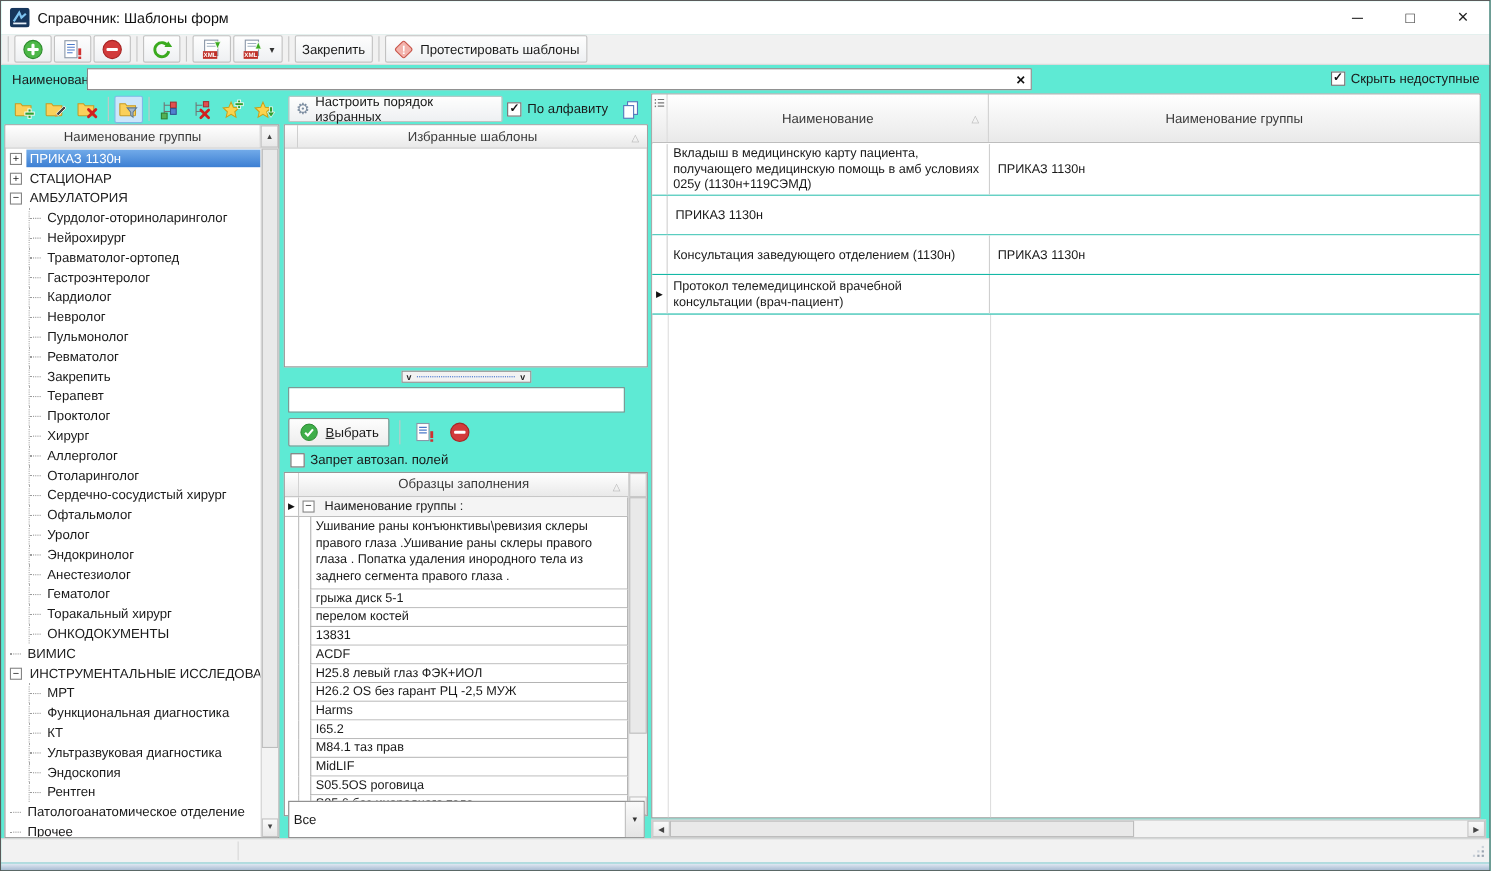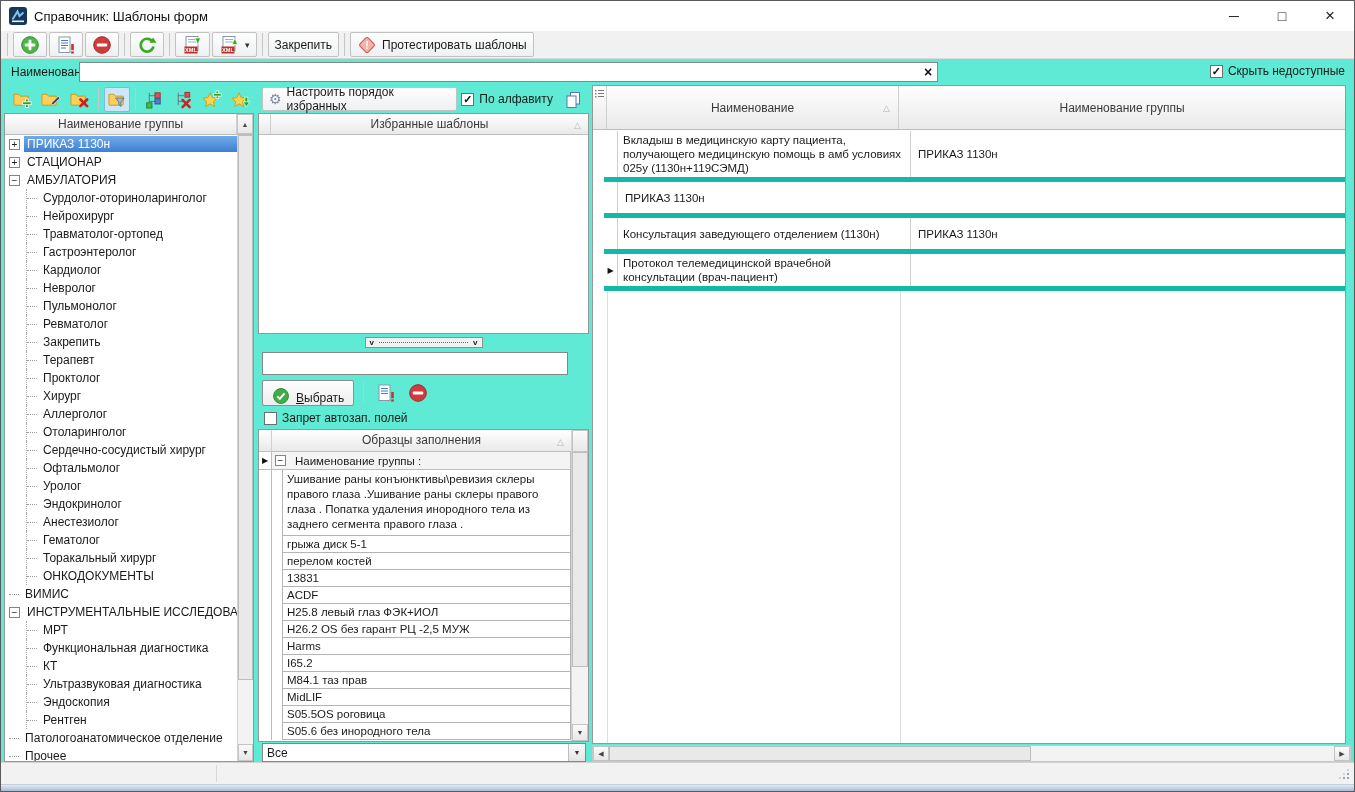--- a/index.html
+++ b/index.html
@@ -67,21 +67,21 @@
   .fav-title{flex:1;text-align:center;line-height:20px;font-size:12px;}
   .fav-header .sort-tri{position:absolute;right:7px;top:6px;}
   .fav-empty{position:absolute;top:21px;left:0;right:0;bottom:0;display:flex;align-items:center;justify-content:center;color:#a3a3a3;font-size:12px;}
   .mid-splitter{position:absolute;top:249px;left:0;right:0;height:17px;display:flex;align-items:center;justify-content:center;}
   .split-ctl{width:118px;height:11px;border:1px solid #8f8f8f;background:#f2f2f2;display:flex;align-items:center;padding:0 4px;}
   .split-ctl .chev{font-size:8px;line-height:8px;font-weight:bold;color:#222;}
   .split-ctl .dots{flex:1;border-top:1px dotted #3a6ccc;margin:0 5px;}
   .mid-input{position:absolute;top:267px;left:4px;width:306px;height:23px;border:1px solid #868686;background:#fff;}
   .mid-input input{width:100%;height:100%;border:none;outline:none;font:12px "Liberation Sans",sans-serif;padding:0 4px;}
   .mid-actions{position:absolute;top:294px;left:4px;right:0;height:28px;display:flex;align-items:center;gap:6px;}
-  .choose-btn{height:26px;display:flex;align-items:flex-end;gap:6px;border:1px solid #8f8f8f;border-radius:2px;background:linear-gradient(#fdfdfd,#ededed);padding:0 9px;font-size:12px;}
+  .choose-btn{height:26px;display:flex;align-items:center;gap:6px;border:1px solid #8f8f8f;border-radius:2px;background:linear-gradient(#fdfdfd,#ededed);padding:0 9px;font-size:12px;}
   .choose-lbl::first-letter{text-decoration:underline;}
   .mid-chk{position:absolute;top:326px;left:6px;}
   .samples-grid{position:absolute;top:344px;left:0;right:0;bottom:20px;border:1px solid #979797;background:#fff;}
   .smp-header{height:22px;display:flex;border-bottom:1px solid #bdbdbd;position:relative;}
   .smp-marker-h{width:13px;border-right:1px solid #cfcfcf;}
   .smp-title{flex:1;text-align:center;line-height:21px;font-size:12px;}
   .smp-header .sort-tri{position:absolute;right:24px;top:7px;}
   .smp-body{position:absolute;top:22px;left:0;right:17px;bottom:0;overflow:hidden;}
   .s-grouprow{display:flex;height:18px;border-bottom:1px solid #bdbdbd;}
   .s-gmarker{width:13px;border-right:1px solid #bdbdbd;display:flex;align-items:center;justify-content:center;font-size:8px;color:#111;}
@@ -89,36 +89,36 @@
   .s-row{display:flex;height:17px;}
   .s-row.multi{height:66px;}
   .s-marker{width:13px;border-right:1px solid #bdbdbd;flex:0 0 auto;}
   .s-indent{width:10px;flex:0 0 auto;}
   .s-cell{flex:1;border:1px solid #b4b4b4;border-top:none;background:#fff;font-size:11.5px;padding:1px 4px;white-space:nowrap;overflow:hidden;display:flex;align-items:center;}
   .s-row.multi .s-cell{white-space:normal;line-height:15px;align-items:flex-start;padding-top:2px;}
   .smp-scroll{position:absolute;top:0;right:0;width:17px;bottom:0;background:#f3f3f3;border-left:1px solid #d2d2d2;}
   .smp-scroll .sb-up{position:absolute;top:0;left:0;right:0;height:22px;display:flex;align-items:center;justify-content:center;font-size:7px;color:#444;background:linear-gradient(#fafafa,#e8e8e8);border:1px solid #c4c4c4;}
   .smp-scroll .thumb{position:absolute;top:22px;left:0;right:0;height:215px;background:#e9e9e9;border:1px solid #bdbdbd;}
   .smp-scroll .sb-down{position:absolute;bottom:0;left:0;right:0;height:17px;display:flex;align-items:center;justify-content:center;font-size:7px;color:#444;background:linear-gradient(#fafafa,#e8e8e8);border:1px solid #c4c4c4;}
-  .mid-combo{position:absolute;bottom:0;left:4px;right:3px;height:19px;border:1px solid #868686;background:#fff;display:flex;align-items:center;margin-top:47px;}
+  .mid-combo{position:absolute;bottom:0;left:4px;right:3px;height:34px;border:1px solid #868686;background:#fff;display:flex;align-items:center;margin-top:47px;}
   .mid-combo .val{flex:1;padding:0 4px;font-size:12px;}
   .combo-btn{width:17px;height:100%;display:flex;align-items:center;justify-content:center;font-size:7px;color:#333;background:linear-gradient(#fafafa,#e4e4e4);border-left:1px solid #bdbdbd;}
 
   
   .panel-right{position:absolute;left:591px;right:3px;top:84px;bottom:29px;}
   .rt-grid{position:absolute;top:0;left:0;right:5px;bottom:18px;border:1px solid #979797;background:#fff;}
   .rt-header{height:44px;display:flex;border-bottom:1px solid #bdbdbd;}
   .rt-corner{width:14px;border-right:1px solid #cfcfcf;display:flex;align-items:flex-start;justify-content:center;padding-top:3px;}
   .rt-col-name{width:292px;border-right:1px solid #cfcfcf;display:flex;align-items:center;justify-content:center;font-size:12px;position:relative;}
   .rt-col-name .sort-tri{position:absolute;right:8px;top:17px;}
   .rt-col-group{flex:1;display:flex;align-items:center;justify-content:center;font-size:12px;}
   .rt-body{position:absolute;top:45px;left:0;right:0;bottom:0;}
   .rt-vline1{position:absolute;top:0;bottom:0;left:14px;width:1px;background:#dedede;}
   .rt-vline2{position:absolute;top:0;bottom:0;left:307px;width:1px;background:#dedede;}
-  .t-row{display:flex;border-bottom:5px solid #14b8a6;min-height:36px;position:relative;background:#fff;margin-left:11px;}
+  .t-row{display:flex;border-bottom:1px solid #14b8a6;min-height:36px;position:relative;background:#fff;}
   .t-row.tall{min-height:46px;}
   .t-marker{width:14px;flex:0 0 auto;border-right:1px solid #cfcfcf;display:flex;align-items:center;justify-content:center;font-size:8px;color:#111;}
   .t-name{width:293px;flex:0 0 auto;border-right:1px solid #cfcfcf;padding:2px 5px;font-size:11.5px;line-height:14px;display:flex;align-items:center;}
   .t-group{flex:1;padding:2px 7px;font-size:11.5px;display:flex;align-items:center;}
   .rt-hscroll{position:absolute;left:0;right:0;bottom:0;height:17px;background:#f3f3f3;border:1px solid #c8c8c8;display:flex;align-items:stretch;}
   .rt-hscroll .sb-left,.rt-hscroll .sb-right{width:16px;display:flex;align-items:center;justify-content:center;font-size:7px;color:#444;background:linear-gradient(#fafafa,#e8e8e8);border:1px solid #c4c4c4;}
   .rt-hscroll .hthumb{width:422px;background:#e9e9e9;border:1px solid #bdbdbd;}
   .rt-hscroll .htrack{flex:1;}
 
   

